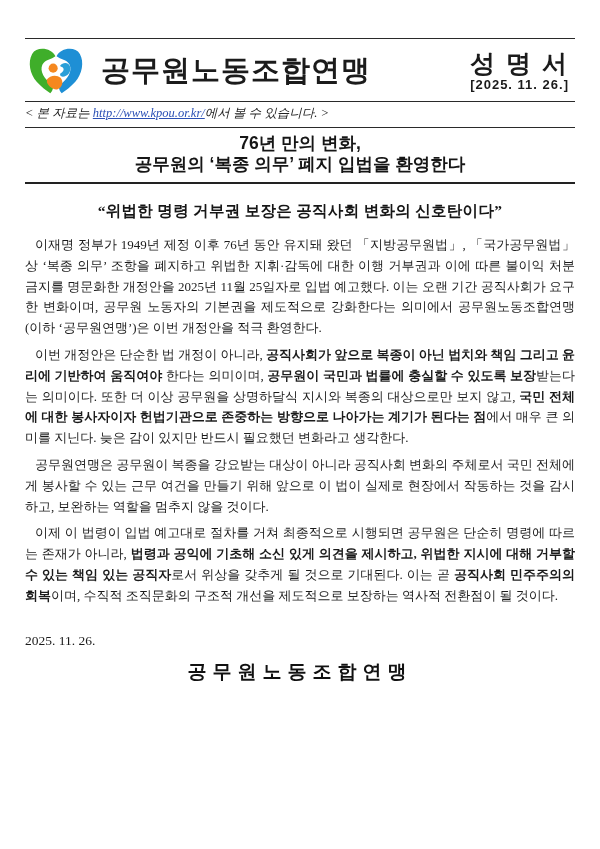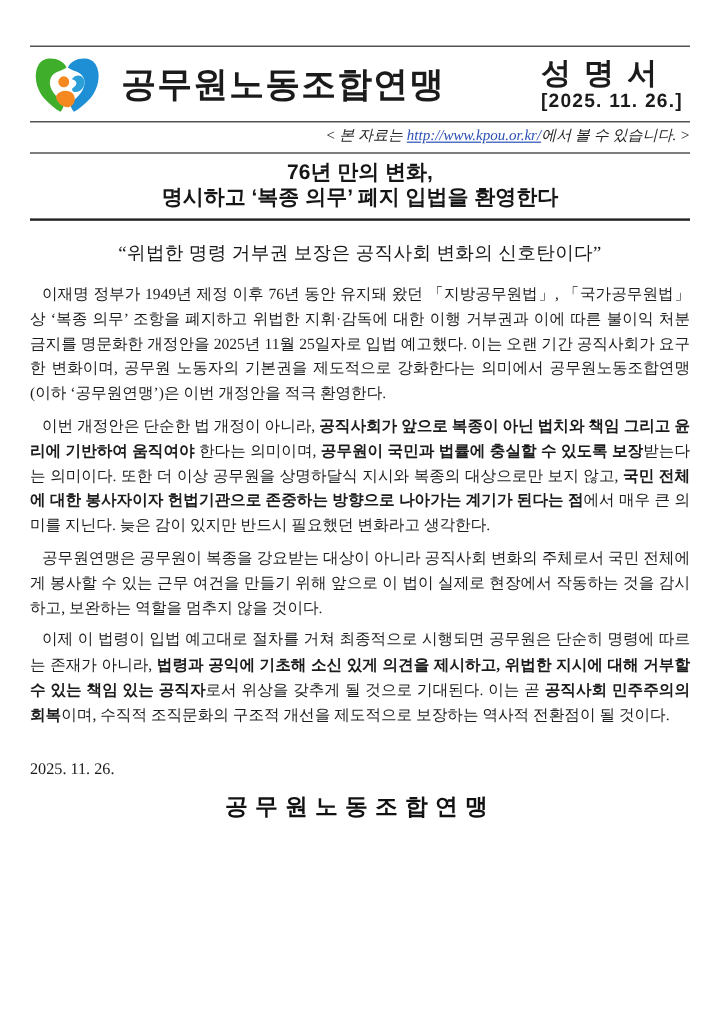--- a/index.html
+++ b/index.html
@@ -13,47 +13,47 @@
 
   
   .header-row{display:flex;align-items:center;padding:7px 2px 5px;}
   .logo{width:58px;height:50px;flex:0 0 auto;}
   .logo svg{width:58px;height:50px;display:block;}
   .org-name{
     font-family:"Liberation Sans","DejaVu Sans",sans-serif;
     font-weight:bold;font-size:29px;letter-spacing:1px;margin-left:16px;
     white-space:nowrap;
   }
-  .doc-block{margin-left:auto;text-align:left;padding-right:4px;}
+  .doc-block{margin-left:auto;text-align:center;padding-right:4px;}
   .doc-type{
     font-family:"Liberation Sans","DejaVu Sans",sans-serif;
     font-weight:bold;font-size:25px;line-height:1.05;letter-spacing:2px;white-space:nowrap;
   }
   .doc-date{
     font-family:"Liberation Sans","DejaVu Sans",sans-serif;
-    font-weight:bold;font-size:16px;letter-spacing:1px;margin-top:1px;
+    font-weight:bold;font-size:13px;letter-spacing:1px;margin-top:1px;
   }
   .address{
     text-align:center;font-family:"Liberation Sans","DejaVu Sans",sans-serif;
     font-size:11.5px;color:#222;margin-top:6px;white-space:nowrap;
   }
   .source{
-    text-align:right;font-style:italic;font-size:12.5px;color:#222;
+    text-align:left;font-style:italic;font-size:12.5px;color:#222;
     margin:3px 0 5px;white-space:nowrap;
   }
   .source a{color:#2b50b5;text-decoration:underline;font-style:italic;}
 
   
   .title{
     text-align:center;font-family:"Liberation Sans","DejaVu Sans",sans-serif;
     font-weight:bold;font-size:17.5px;line-height:21px;margin-top:5px;color:#161616;
   }
   .title-rule{border:0;border-top:2.5px solid #222;margin:7px 0 0;}
   .subtitle{
-    text-align:center;font-weight:normal;font-size:15.5px;letter-spacing:0.3px;
+    text-align:center;font-weight:bold;font-size:15.5px;letter-spacing:0.3px;
     margin-top:17px;color:#161616;
   }
 
   
   .body-text{margin-top:13px;font-size:13px;line-height:20.8px;text-align:justify;}
   .body-text p{margin:0 0 6px;text-indent:10px;overflow-wrap:break-word;}
   .body-text .b{font-weight:bold;}
 
   
   .footer-date{text-align:left;font-size:13.5px;margin-top:26px;}
@@ -88,21 +88,21 @@
 
   <hr class="rule">
 
 
   <div class="source"><span>&lt; 본 자료는 </span><a href="#">http://www.kpou.or.kr/</a><span>에서 볼 수 있습니다. &gt;</span></div>
 
   <hr class="rule">
 
   <div class="title">
     <div>76년 만의 변화,</div>
-    <div>명시하고 ‘복종 의무’ 폐지 입법을 환영한다</div>
+    <div>공무원의 ‘복종 의무’ 폐지 입법을 환영한다</div>
   </div>
   <hr class="title-rule">
 
   <div class="subtitle">“위법한 명령 거부권 보장은 공직사회 변화의 신호탄이다”</div>
 
   <div class="body-text">
     <p><span>이재명 정부가 1949년 제정 이후 76년 동안 유지돼 왔던 「지방공무원법」, 「국가공무원법」 상 ‘복종 의무’ 조항을 폐지하고 위법한 지휘·감독에 대한 이행 거부권과 이에 따른 불이익 처분 금지를 명문화한 개정안을 2025년 11월 25일자로 입법 예고했다. 이는 오랜 기간 공직사회가 요구한 변화이며, 공무원 노동자의 기본권을 제도적으로 강화한다는 의미에서 공무원노동조합연맹(이하 ‘공무원연맹’)은 이번 개정안을 적극 환영한다.</span></p>
     <p><span>이번 개정안은 단순한 법 개정이 아니라, </span><span class="b">공직사회가 앞으로 복종이 아닌 법치와 책임 그리고 윤리에 기반하여 움직여야</span><span> 한다는 의미이며, </span><span class="b">공무원이 국민과 법률에 충실할 수 있도록 보장</span><span>받는다는 의미이다. 또한 더 이상 공무원을 상명하달식 지시와 복종의 대상으로만 보지 않고, </span><span class="b">국민 전체에 대한 봉사자이자 헌법기관으로 존중하는 방향으로 나아가는 계기가 된다는 점</span><span>에서 매우 큰 의미를 지닌다. 늦은 감이 있지만 반드시 필요했던 변화라고 생각한다.</span></p>
     <p><span>공무원연맹은 공무원이 복종을 강요받는 대상이 아니라 공직사회 변화의 주체로서 국민 전체에게 봉사할 수 있는 근무 여건을 만들기 위해 앞으로 이 법이 실제로 현장에서 작동하는 것을 감시하고, 보완하는 역할을 멈추지 않을 것이다.</span></p>
     <p><span>이제 이 법령이 입법 예고대로 절차를 거쳐 최종적으로 시행되면 공무원은 단순히 명령에 따르는 존재가 아니라, </span><span class="b">법령과 공익에 기초해 소신 있게 의견을 제시하고, 위법한 지시에 대해 거부할 수 있는 책임 있는 공직자</span><span>로서 위상을 갖추게 될 것으로 기대된다. 이는 곧 </span><span class="b">공직사회 민주주의의 회복</span><span>이며, 수직적 조직문화의 구조적 개선을 제도적으로 보장하는 역사적 전환점이 될 것이다.</span></p>

